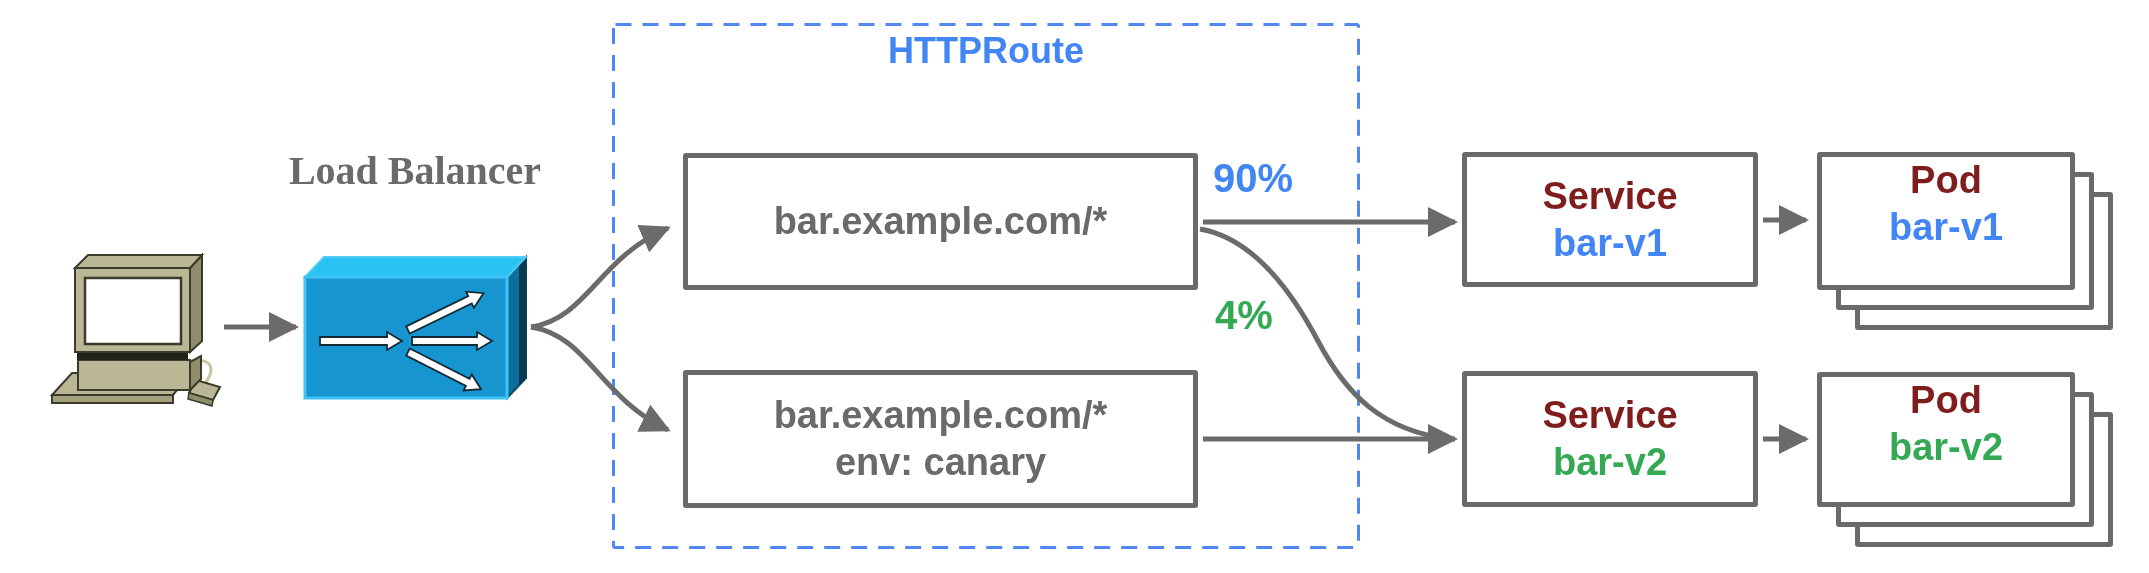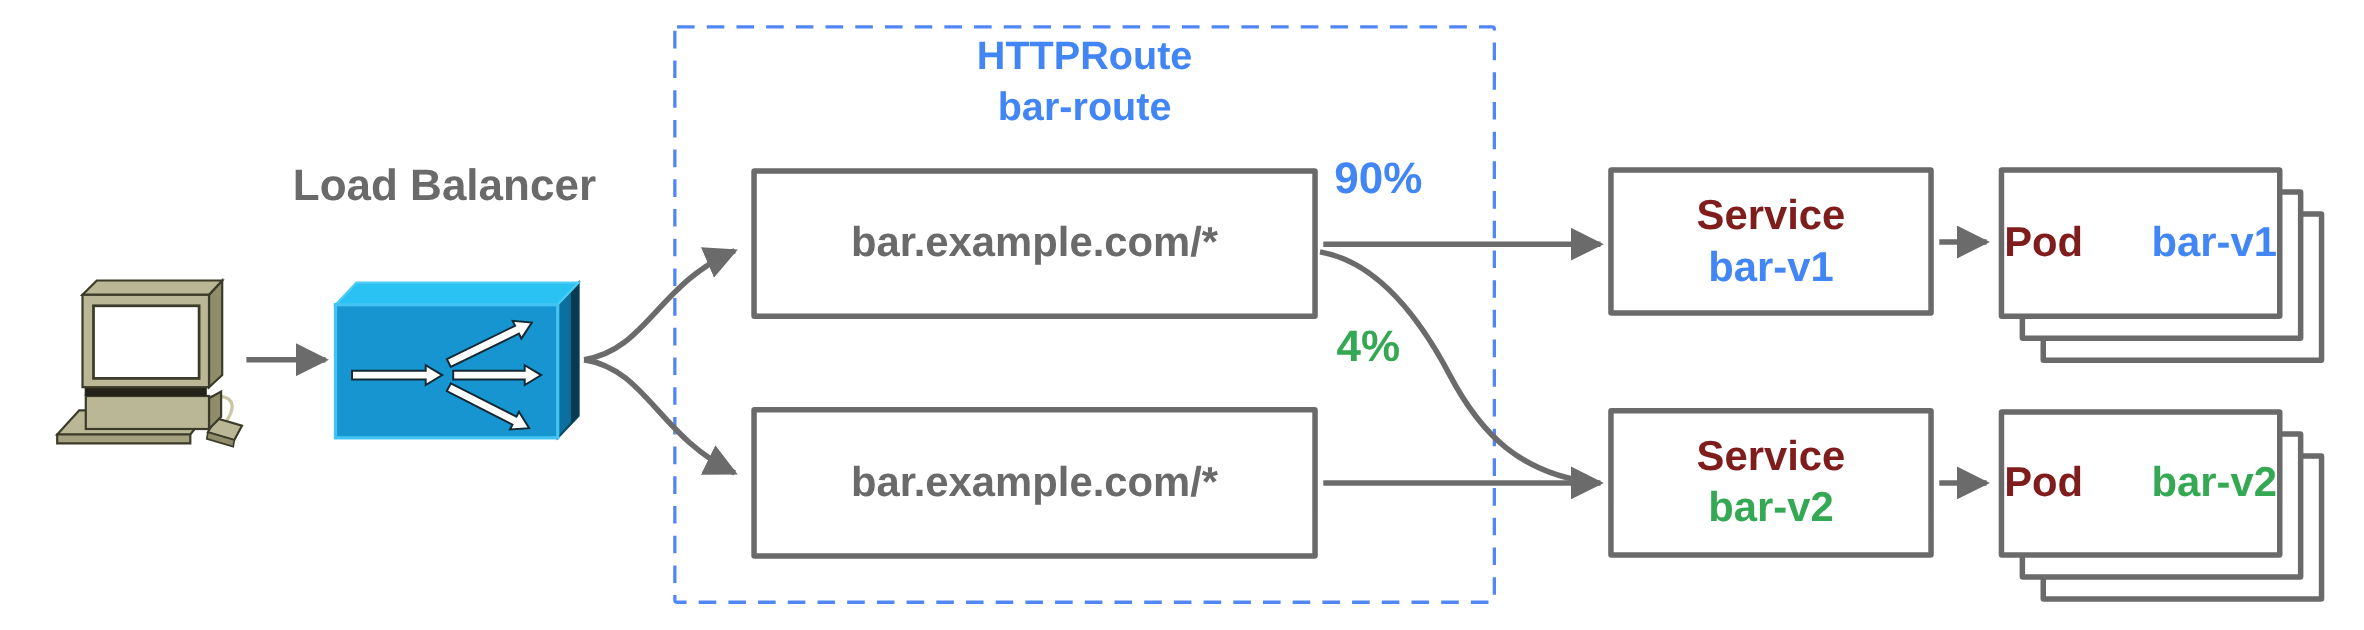--- a/index.html
+++ b/index.html
@@ -6,47 +6,47 @@
   .canvas{
     position:relative;width:2149px;height:573px;background:#ffffff;overflow:hidden;
     font-family:"Liberation Sans", sans-serif;font-weight:bold;
   }
   .canvas *{box-sizing:border-box;}
   svg.layer{position:absolute;left:0;top:0;width:2149px;height:573px;}
   .abs{position:absolute;}
   .gray{color:#7f1d1d;}
   .blue{color:#4285f4;}
   .green{color:#34a853;}
-  .lb-label{left:243px;top:147px;width:322px;text-align:center;font-size:40px;color:#6a6a6a;}
+  .lb-label{left:254px;top:147px;width:322px;text-align:center;font-size:40px;color:#6a6a6a;font-family:Liberation Serif, serif;}
   .route-label{left:736px;top:28px;width:500px;text-align:center;font-size:36px;line-height:46px;color:#4285f4;}
   .node{
     background:#ffffff;border:5px solid #6a6a6a;border-radius:3px;
     display:flex;flex-direction:column;align-items:center;justify-content:center;
     text-align:center;font-size:38px;color:#6a6a6a;
   }
   .rule1{left:683px;top:153px;width:515px;height:137px;}
   .rule2{left:683px;top:370px;width:515px;height:138px;line-height:47px;}
   .svc1{left:1462px;top:152px;width:296px;height:135px;line-height:47px;}
   .svc2{left:1462px;top:371px;width:296px;height:136px;line-height:47px;}
   .weight{font-size:40px;}
-  .w90{left:1213px;top:140px;text-align:center;}
+  .w90{left:1213px;top:156px;text-align:center;}
   .w10{left:1215px;top:293px;}
   .pod-stack{position:absolute;width:258px;height:138px;}
   .pod-stack.v1{left:1817px;top:152px;}
   .pod-stack.v2{left:1817px;top:372px;height:135px;}
   .pod-layer{
     position:absolute;width:258px;height:100%;background:#ffffff;
     border:5px solid #6a6a6a;border-radius:3px;
   }
   .pod-layer.l3{left:38px;top:40px;}
   .pod-layer.l2{left:19px;top:20px;}
   .pod-main{
     position:absolute;left:0;top:0;width:258px;height:100%;background:#ffffff;
     border:5px solid #6a6a6a;border-radius:3px;
-    display:flex;flex-direction:row;align-items:center;justify-content:space-between;
+    display:flex;flex-direction:column;align-items:center;justify-content:flex-start;
     text-align:center;font-size:38px;color:#6a6a6a;line-height:47px;
   }
 </style>
 </head>
 <body>
 
 <div class="canvas">
 
   <svg class="layer" viewBox="0 0 2149 573">
     <defs>
@@ -98,29 +98,29 @@
           <path d="M 0 -4 L 67 -4 L 67 -9 L 82 0 L 67 9 L 67 4 L 0 4 Z"></path>
         </g>
       </g>
     </g>
   </svg>
 
   <div class="abs lb-label">Load Balancer</div>
 
   <div class="abs route-label">
     <div>HTTPRoute</div>
-    <div>bar-route</div>
   </div>
 
   <div class="abs node rule1">
     <div>bar.example.com/*</div>
   </div>
 
   <div class="abs node rule2">
     <div>bar.example.com/*</div>
+    <div>env: canary</div>
   </div>
 
   <div class="abs weight blue w90">90%</div>
   <div class="abs weight green w10">4%</div>
 
   <div class="abs node svc1">
     <div class="gray">Service</div>
     <div class="blue">bar-v1</div>
   </div>
 

